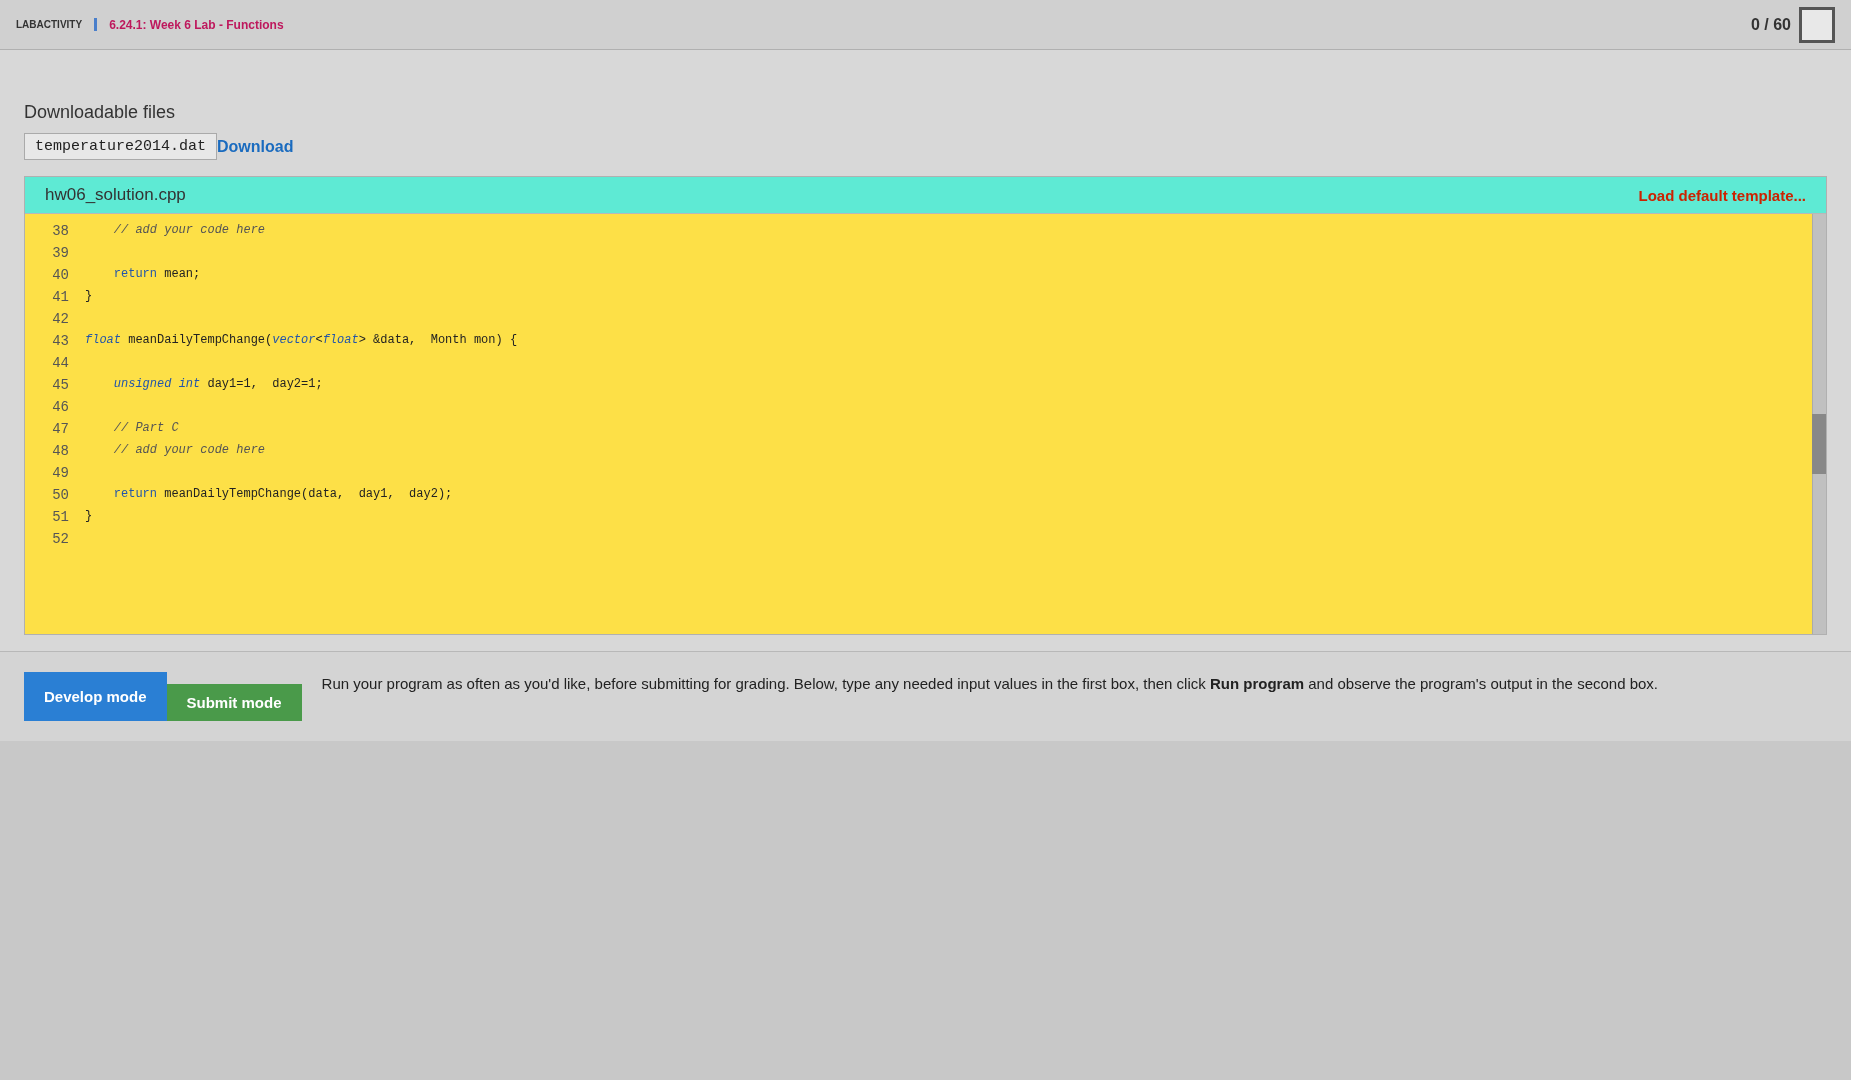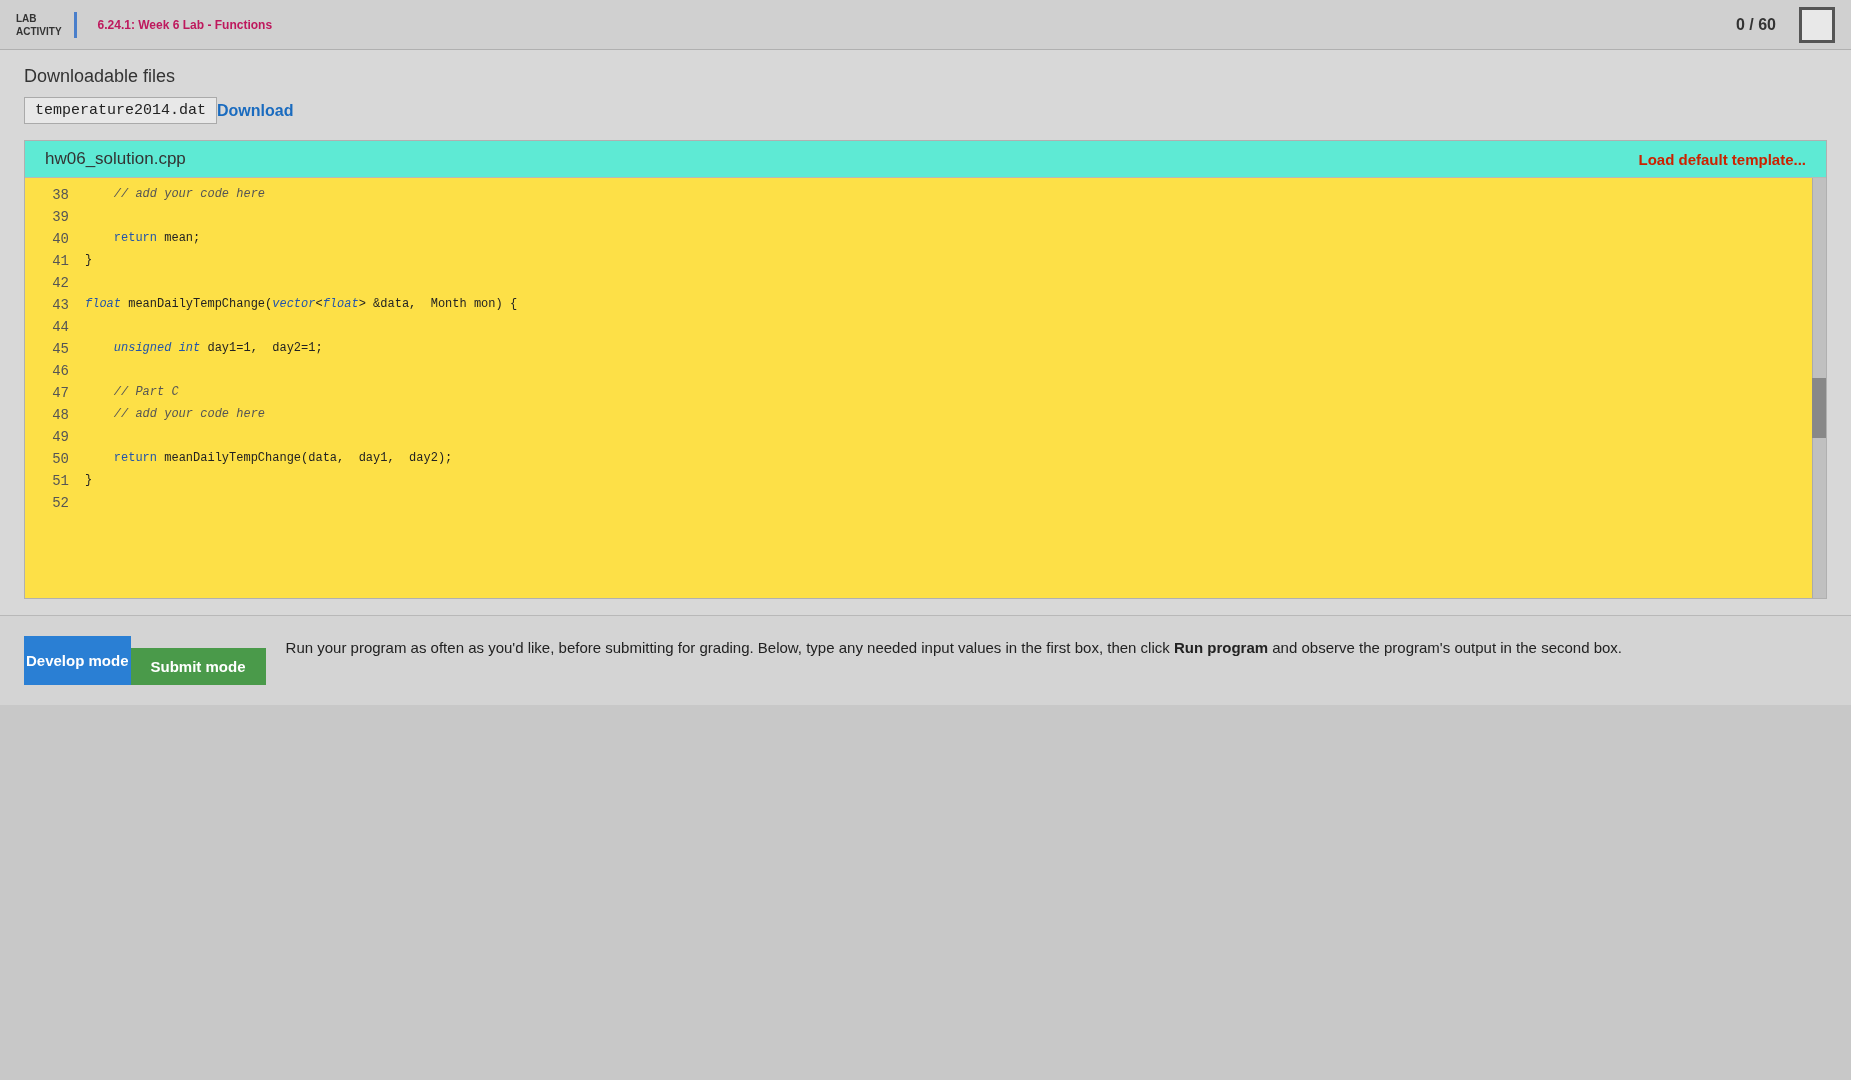--- a/index.html
+++ b/index.html
@@ -13,40 +13,40 @@
     .top-bar {
       display: flex;
       align-items: center;
       background: #d0d0d0;
       border-bottom: 1px solid #b0b0b0;
       padding: 6px 16px;
       height: 50px;
     }
     .lab-label {
       display: flex;
-      flex-direction: column;
+      flex-direction: row;
       font-size: 10px;
       font-weight: bold;
       color: #333;
-      margin-right: 21px;
+      margin-right: 12px;
       border-right: 3px solid #4a7fcb;
       padding-right: 12px;
       line-height: 1.3;
       text-transform: uppercase;
     }
     .activity-title {
       font-size: 12px;
       font-weight: bold;
       color: #be185d;
       flex: 1;
     }
     .score-badge {
       display: flex;
       align-items: center;
-      gap: 23px;
+      gap: 8px;
     }
     .score-text {
       font-size: 16px;
       color: #333;
       font-weight: bold;
     }
     .score-icon {
       width: 36px;
       height: 36px;
       border: 3px solid #555;
@@ -56,20 +56,21 @@
       background: #d8d8d8;
       padding: 16px 24px;
     }
     .downloadable-section {
       margin-bottom: 16px;
     }
     .downloadable-label {
       font-size: 18px;
       color: #333;
       margin-bottom: 10px;
+      margin-top: 36px;
     }
     .file-row {
       display: flex;
       align-items: center;
       gap: 0;
     }
     .file-name-box {
       border: 1px solid #aaa;
       background: #e8e8e8;
       padding: 4px 10px;
@@ -168,21 +169,21 @@
       border-top: 1px solid #b8b8b8;
     }
     .mode-buttons {
       display: flex;
       gap: 0;
     }
     .btn-develop {
       background: #2a7fd4;
       color: white;
       border: none;
-      padding: 10px 2px;
+      padding: 10px 20px;
       font-size: 15px;
       font-weight: bold;
       cursor: pointer;
     }
     .btn-submit {
       background: #4a9a4a;
       color: white;
       border: none;
       padding: 10px 20px;
       font-size: 15px;

